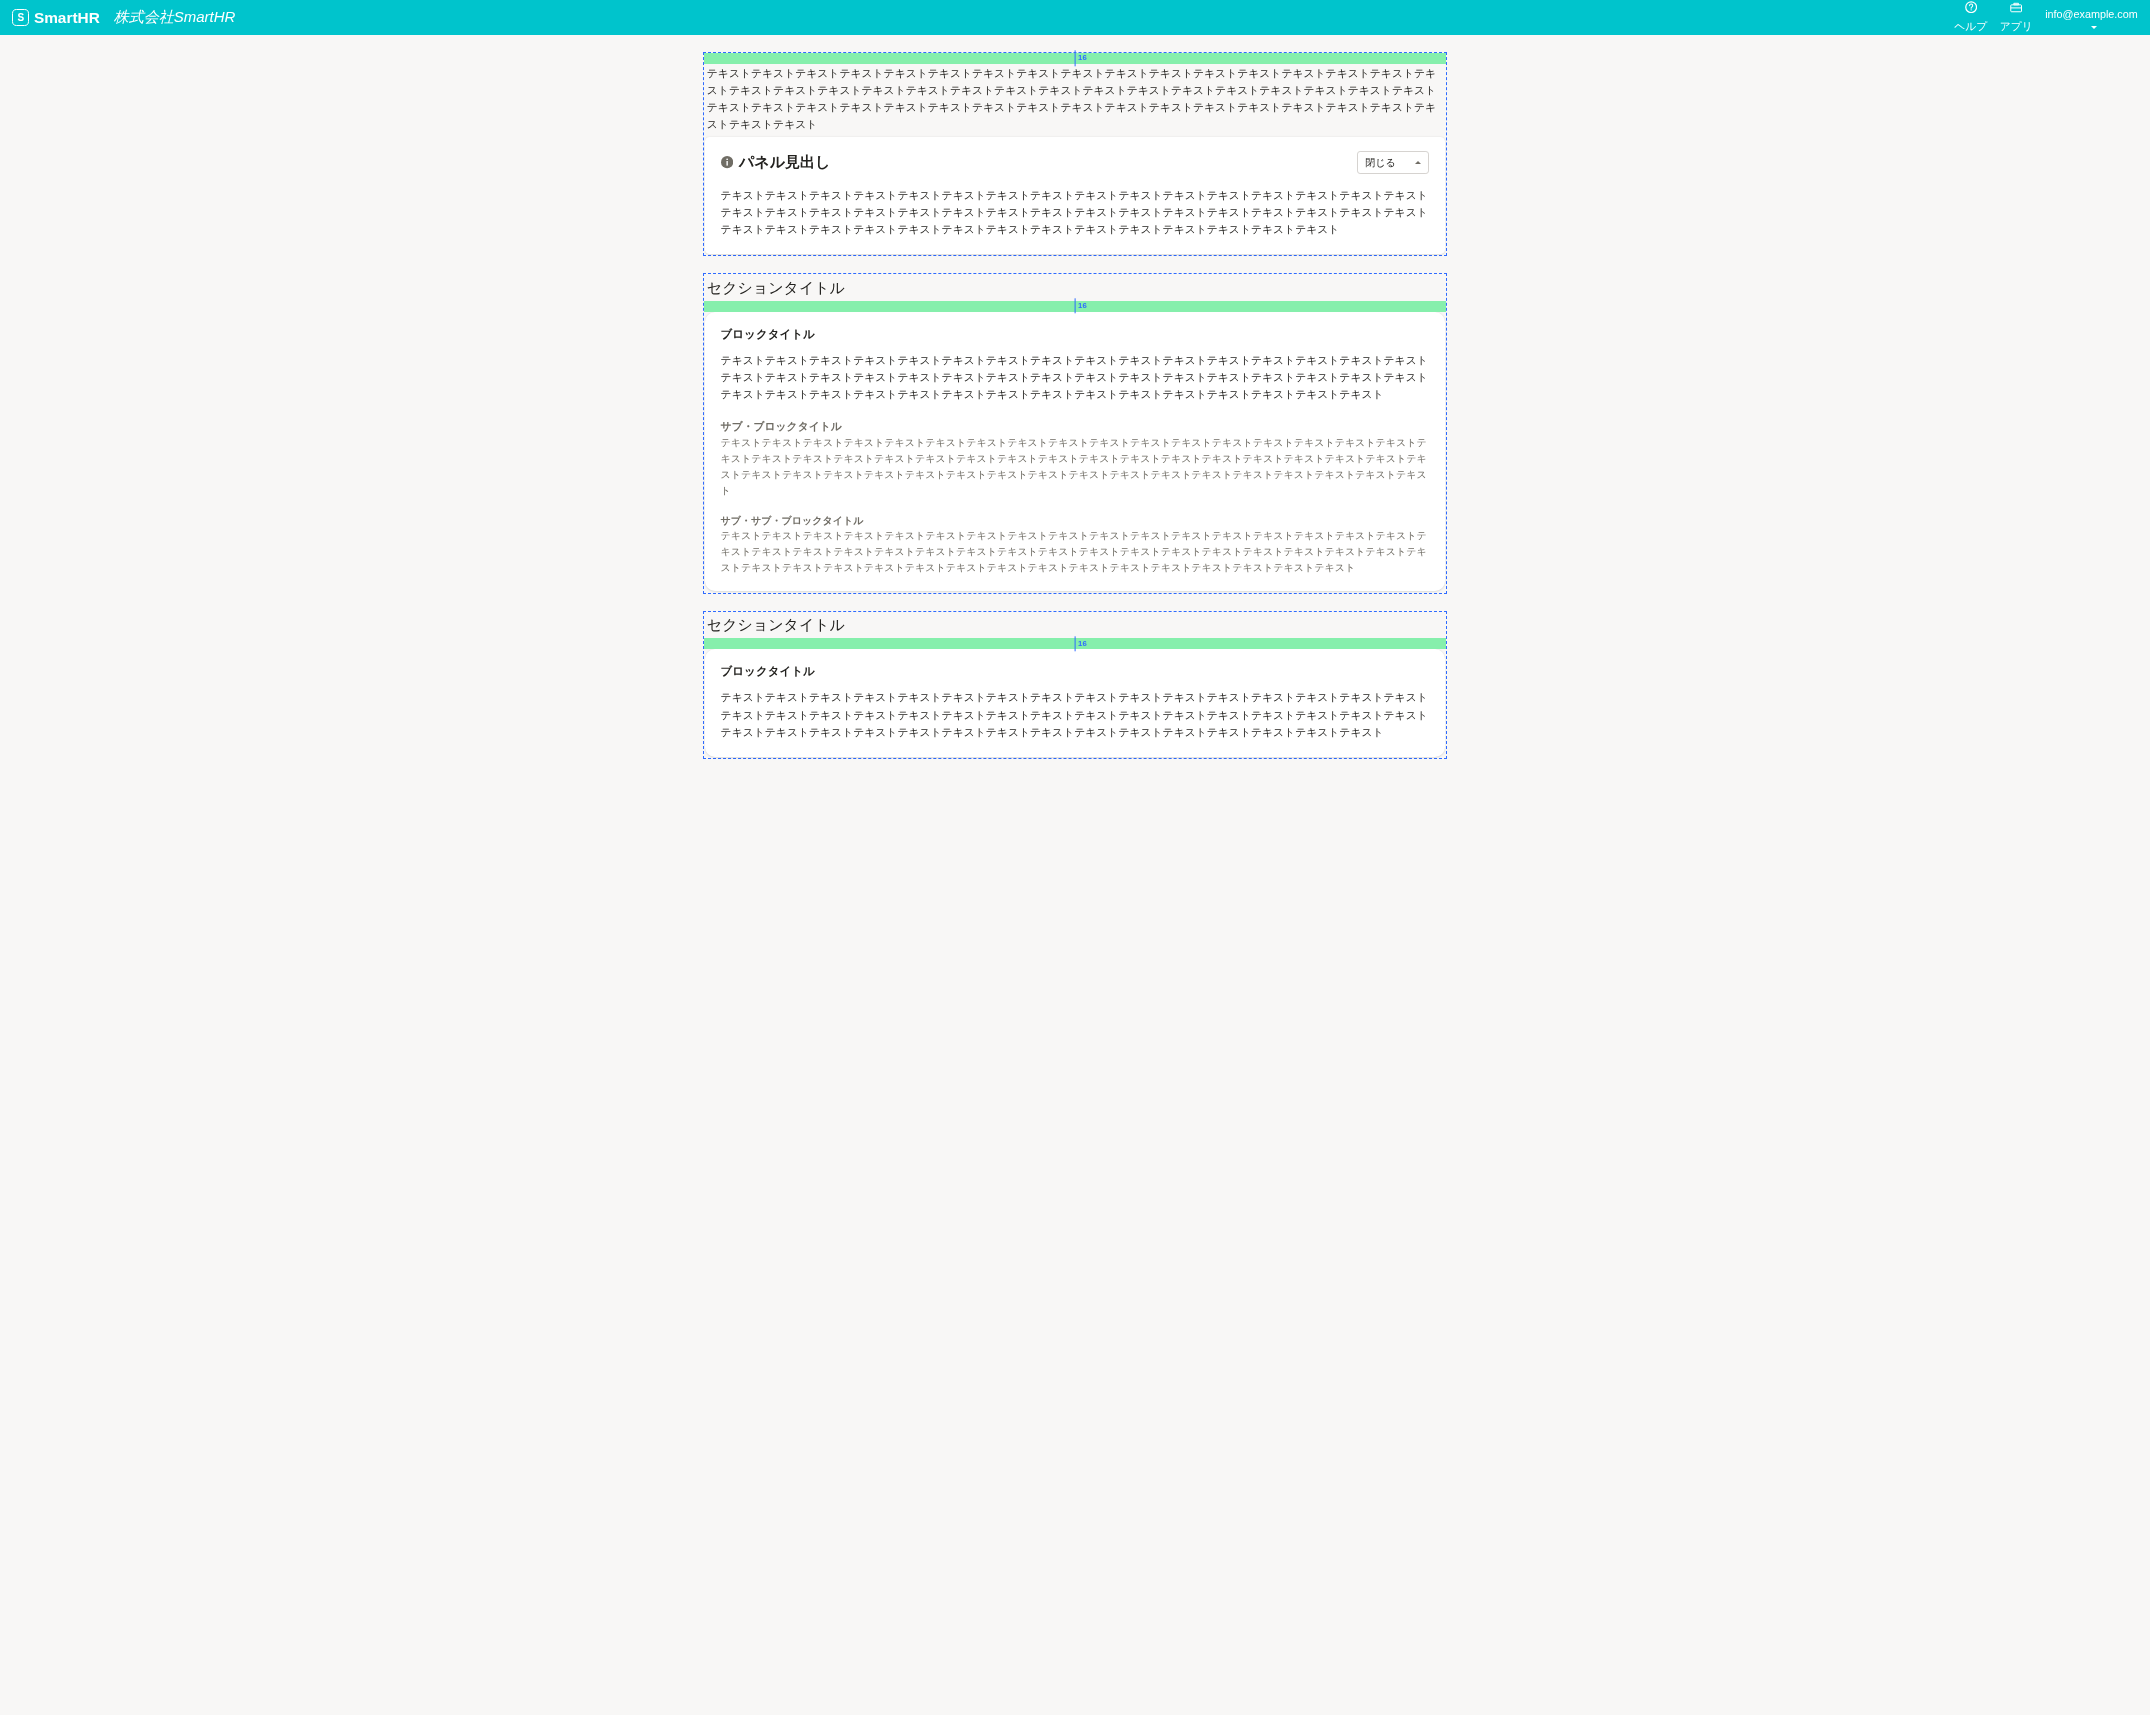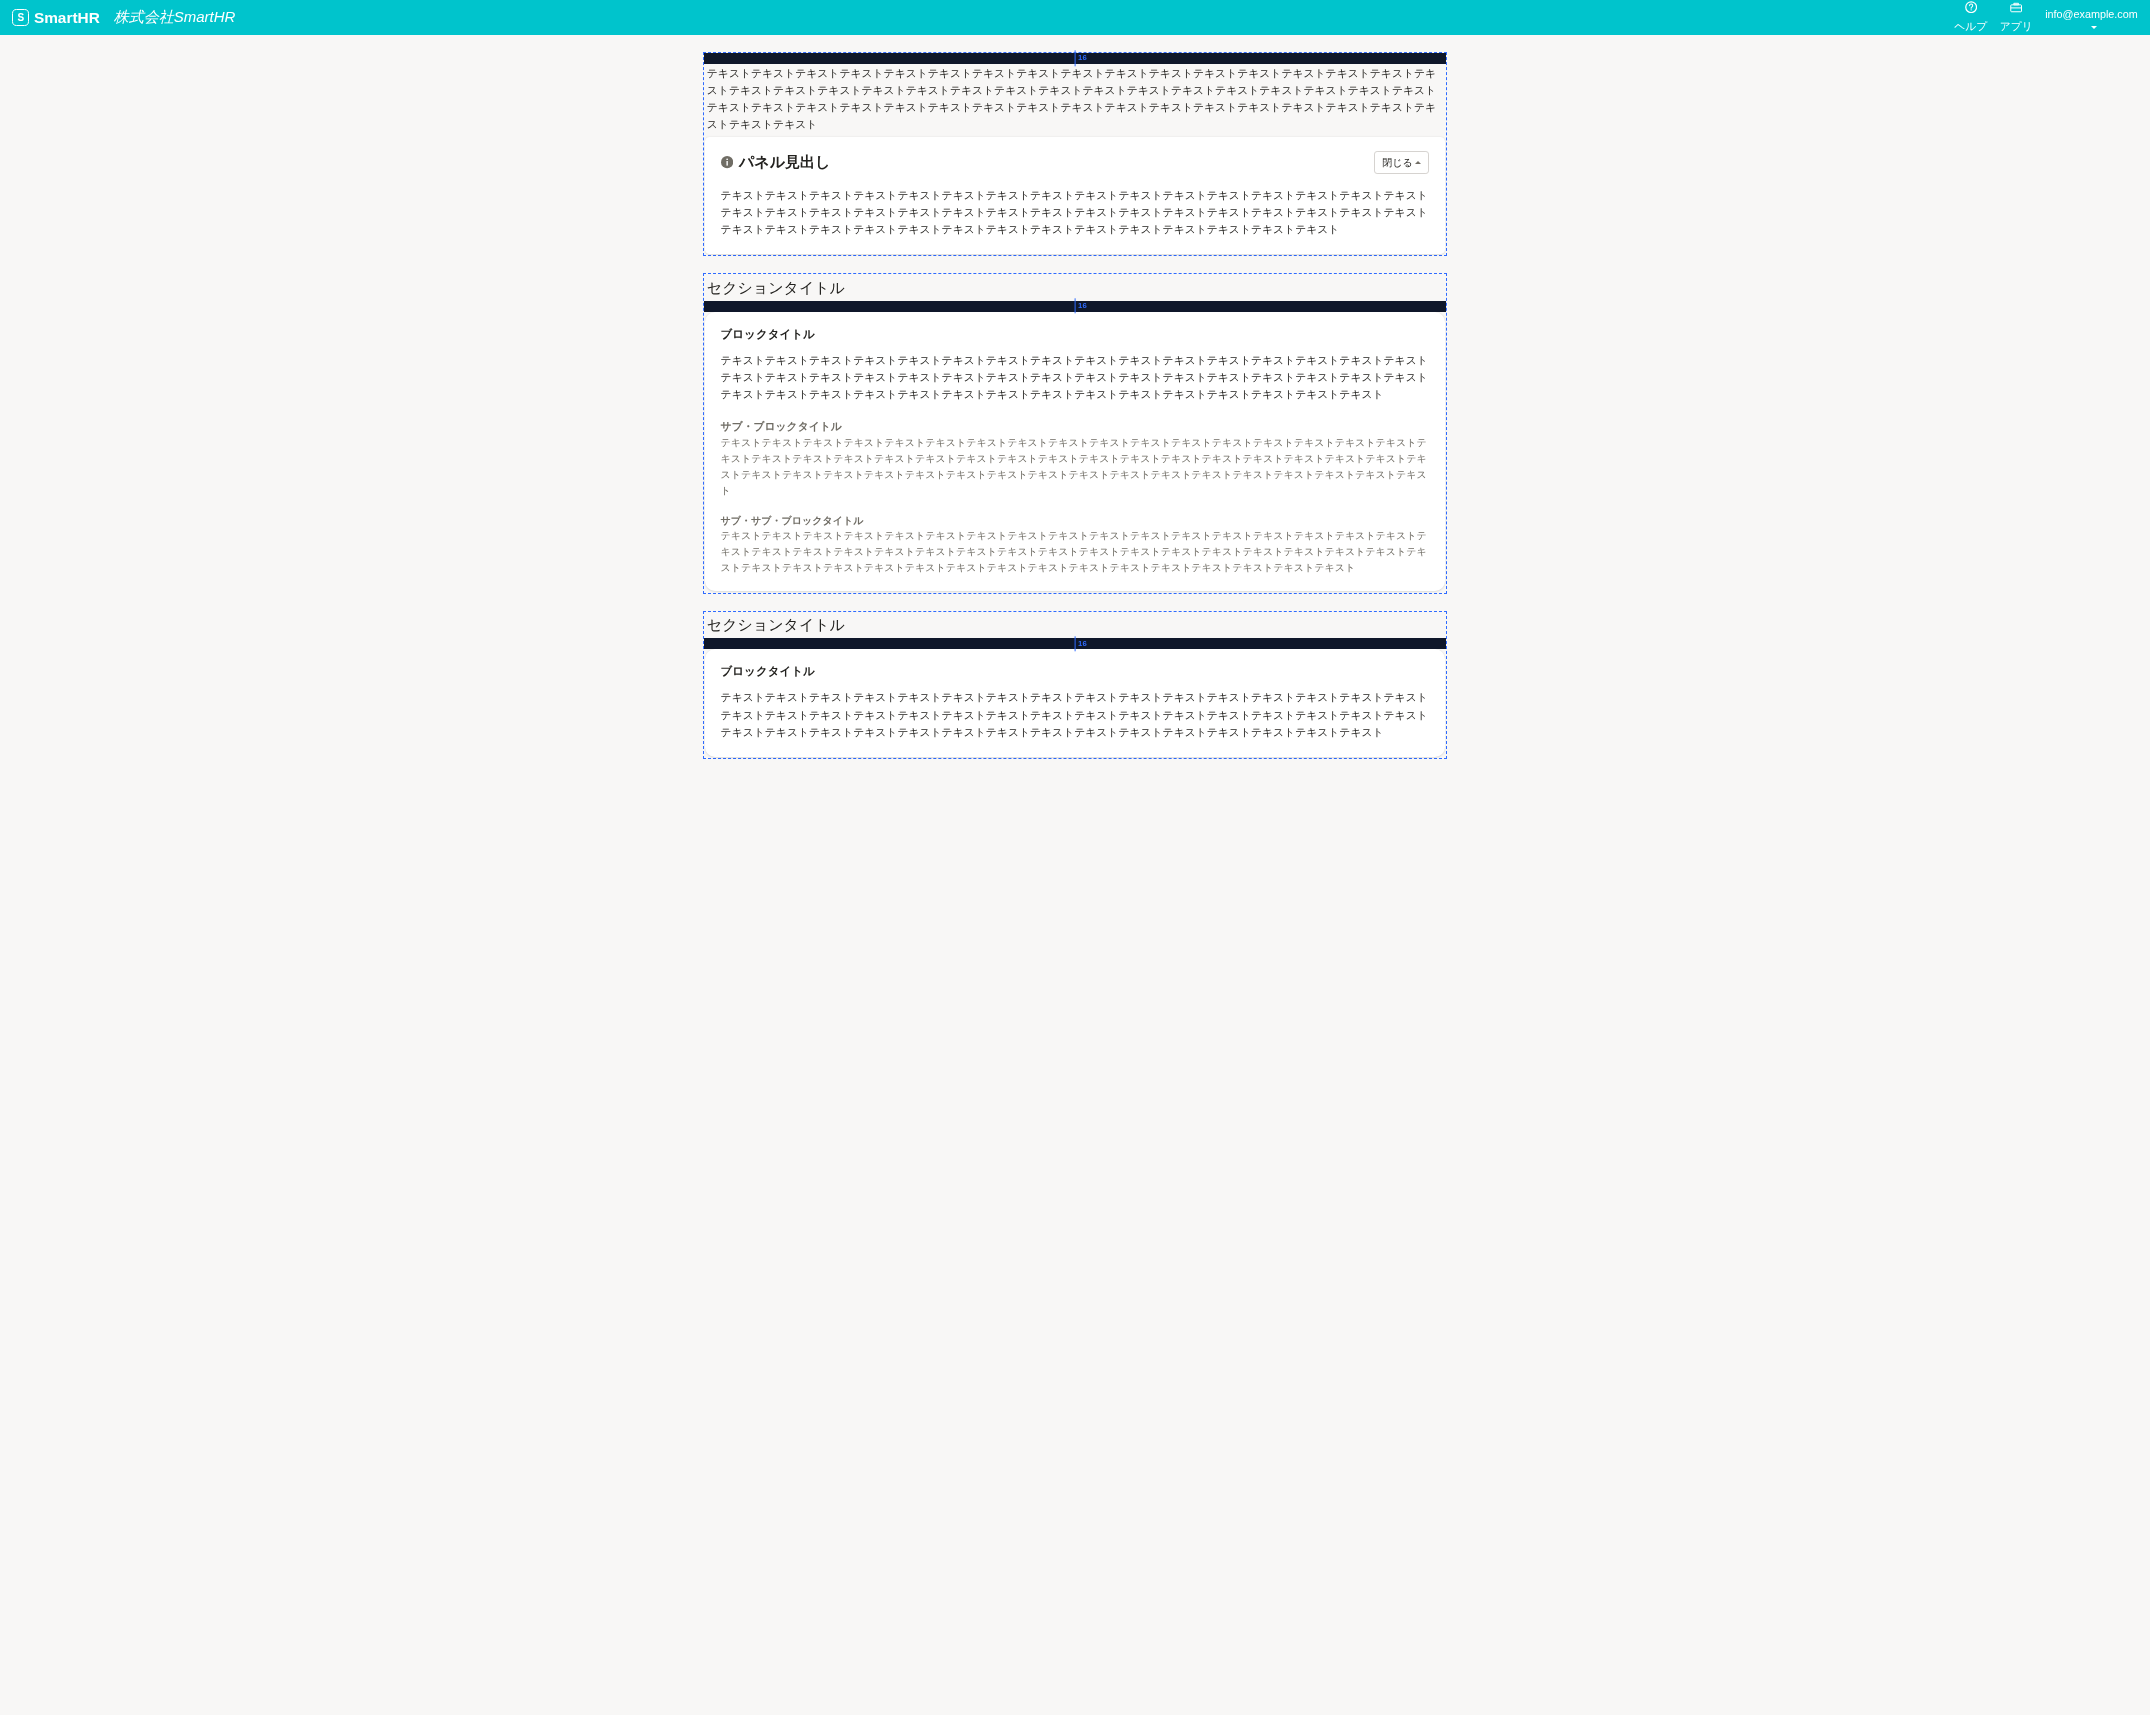--- a/index.html
+++ b/index.html
@@ -77,21 +77,21 @@
 
   .screen-title {
     font-size: 17px;
     font-weight: 400;
     color: #23221f;
     padding: 2.3px 3.1px 2.3px 3.1px;
   }
 
   .gap-marker {
     height: 10.8px;
-    background: #0f172a;
+    background: #86efac;
     position: relative;
     margin: 0;
   }
   .gap-marker::after {
     content: "";
     position: absolute;
     left: 50%;
     top: 50%;
     width: 0.8px;
     height: 15.4px;
@@ -138,21 +138,21 @@
     color: #23221f;
     flex: 1;
   }
   .btn {
     border: 0.8px solid #d6d3d0;
     background: #fff;
     border-radius: 3.1px;
     padding: 3.8px 7.7px;
     display: flex;
     align-items: center;
-    gap: 2px;
+    gap: 19px;
     font-size: 10px;
     color: #23221f;
     cursor: pointer;
   }
   .btn .caret-up {
     width: 0; height: 0;
     border-left: 3.1px solid transparent;
     border-right: 3.1px solid transparent;
     border-bottom: 3.8px solid #706d65;
   }

